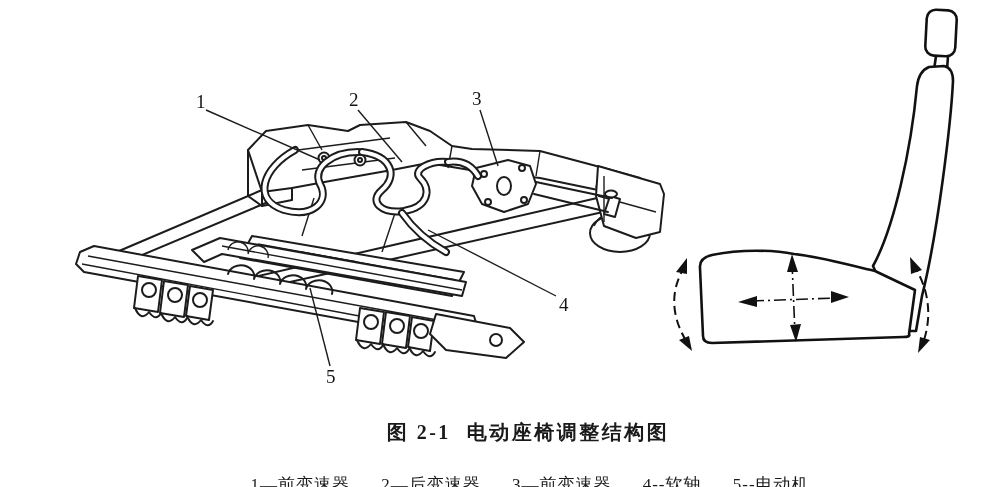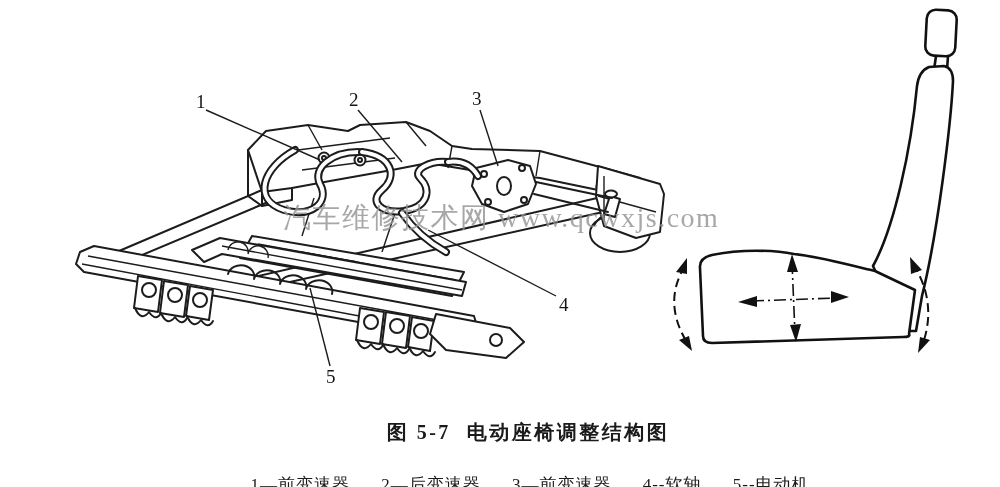--- a/index.html
+++ b/index.html
@@ -204,24 +204,23 @@
       </g>
 
       <g>
         <path class="adash" d="M 913,264 Q 938,303 922,346"></path>
         <polygon class="ah" points="910,257 922,270 911,274"></polygon>
         <polygon class="ah" points="918,353 930,340 920,337"></polygon>
       </g>
     </g>
   </svg>
 
-  <div class="watermark">汽车维修技术网 www.qcwxjs.com</div>
 
   <div class="caption">
-    <span class="fig-no">图 5-7</span><span>电动座椅调整结构图</span>
+    <span class="fig-no">图 2-1</span><span>电动座椅调整结构图</span>
   </div>
 
   <div class="legend">
     <span class="lg-item"><span>1</span><span>—</span><span>前变速器</span></span>
     <span class="lg-item"><span>2</span><span>—</span><span>后变速器</span></span>
     <span class="lg-item"><span>3</span><span>—</span><span>前变速器</span></span>
     <span class="lg-item"><span>4</span><span>--</span><span>软轴</span></span>
     <span class="lg-item"><span>5</span><span>--</span><span>电动机</span></span>
   </div>
 

